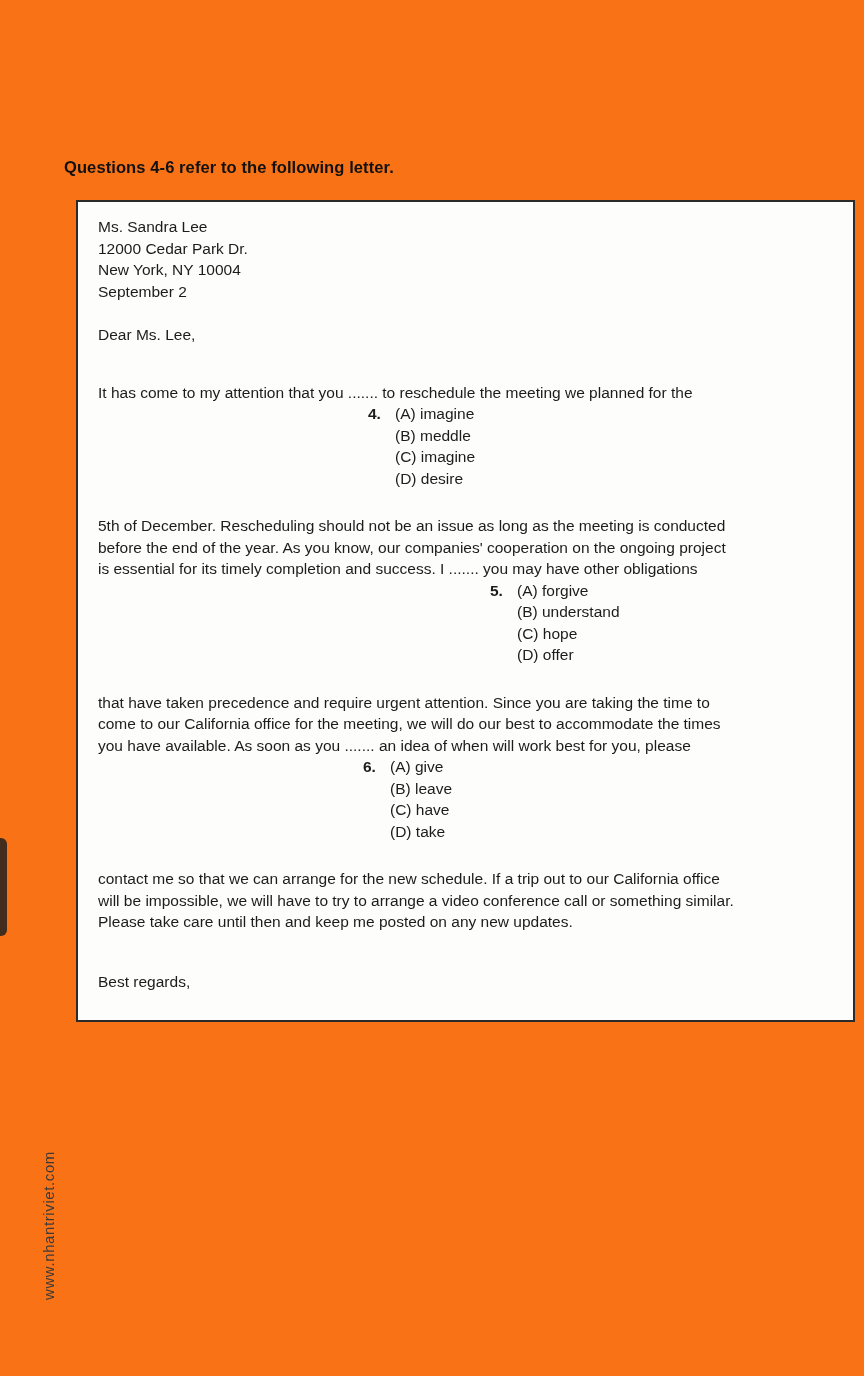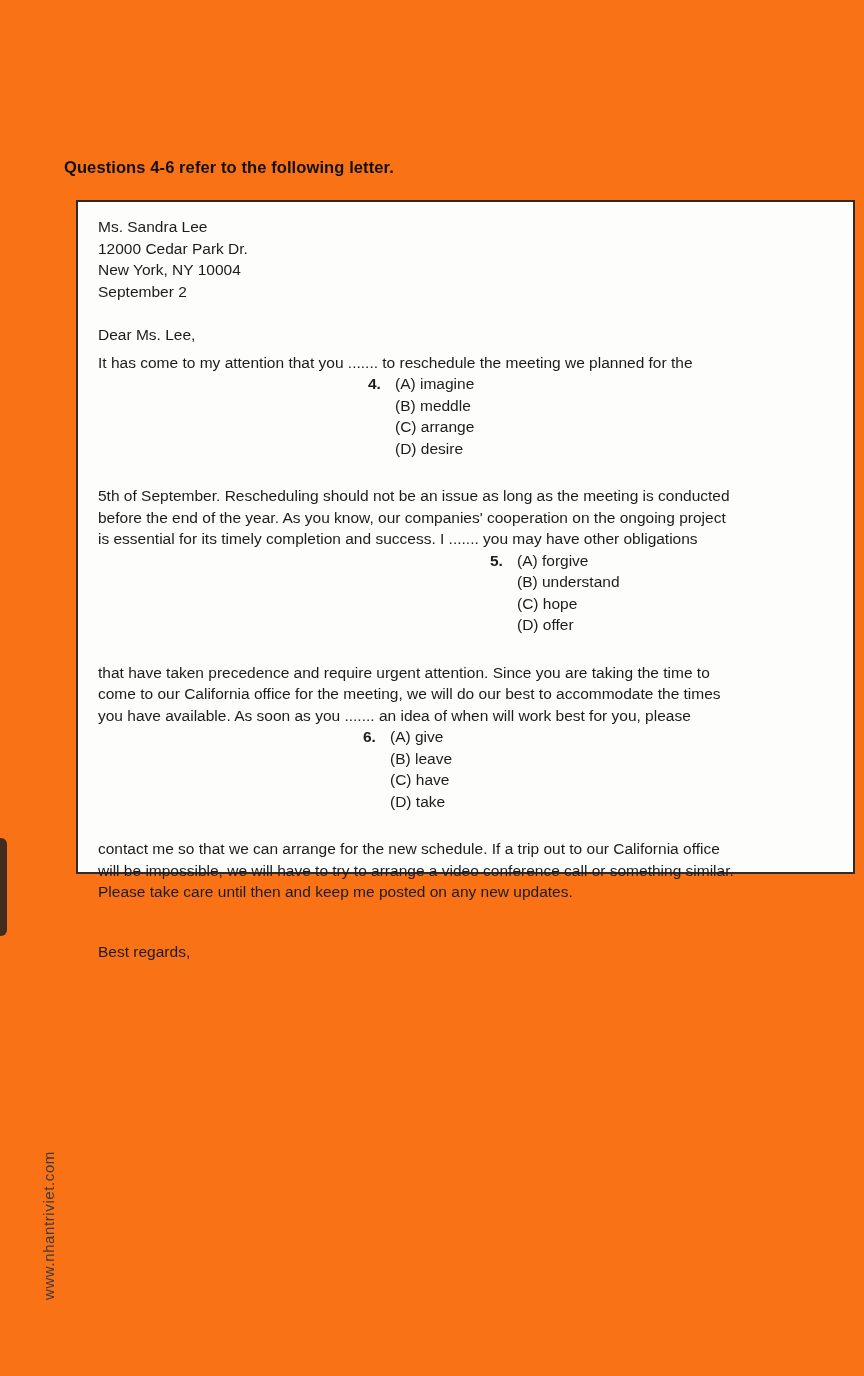--- a/index.html
+++ b/index.html
@@ -20,36 +20,36 @@
     position:absolute;
     left:64px;top:158px;
     font-size:16.5px;
     font-weight:bold;
     color:#111;
     letter-spacing:0.1px;
   }
   .letter-box{
     position:absolute;
     left:76px;top:200px;
-    width:779px;height:674px;
+    width:779px;height:822px;
     border:2px solid #2b2b2b;
     box-sizing:border-box;
     background:#fdfdfb;
   }
   .letter-content{
     position:absolute;
     left:20px;top:14px;right:16px;
     font-size:15.5px;
     line-height:21.5px;
     color:#1c1c1c;
   }
   .line{white-space:nowrap;}
   .addr-block{margin:0;}
   .salutation{margin-top:22px;}
-  .para{margin-top:6px;}
+  .para{margin-top:36px;}
   .para-gap{margin-top:26px;}
   .qblock{margin-top:0;}
   .qblock.q4{margin-left:270px;}
   .qblock.q5{margin-left:392px;}
   .qblock.q6{margin-left:265px;}
   .qrow{white-space:nowrap;line-height:21.5px;}
   .qnum{
     display:inline-block;
     width:27px;
     font-weight:bold;
@@ -119,26 +119,26 @@
 
       <div class="salutation line">Dear Ms. Lee,</div>
 
       <div class="para">
         <div class="line">It has come to my attention that you ....... to reschedule the meeting we planned for the</div>
       </div>
 
       <div class="qblock q4">
         <div class="qrow"><span class="qnum">4.</span><span class="qopt">(A) imagine</span></div>
         <div class="qrow"><span class="qnum"></span><span class="qopt">(B) meddle</span></div>
-        <div class="qrow"><span class="qnum"></span><span class="qopt">(C) arrange</span></div>
+        <div class="qrow"><span class="qnum"></span><span class="qopt">(C) imagine</span></div>
         <div class="qrow"><span class="qnum"></span><span class="qopt">(D) desire</span></div>
       </div>
 
       <div class="para-gap">
-        <div class="line">5th of September. Rescheduling should not be an issue as long as the meeting is conducted</div>
+        <div class="line">5th of December. Rescheduling should not be an issue as long as the meeting is conducted</div>
         <div class="line">before the end of the year. As you know, our companies' cooperation on the ongoing project</div>
         <div class="line">is essential for its timely completion and success. I ....... you may have other obligations</div>
       </div>
 
       <div class="qblock q5">
         <div class="qrow"><span class="qnum">5.</span><span class="qopt">(A) forgive</span></div>
         <div class="qrow"><span class="qnum"></span><span class="qopt">(B) understand</span></div>
         <div class="qrow"><span class="qnum"></span><span class="qopt">(C) hope</span></div>
         <div class="qrow"><span class="qnum"></span><span class="qopt">(D) offer</span></div>
       </div>

